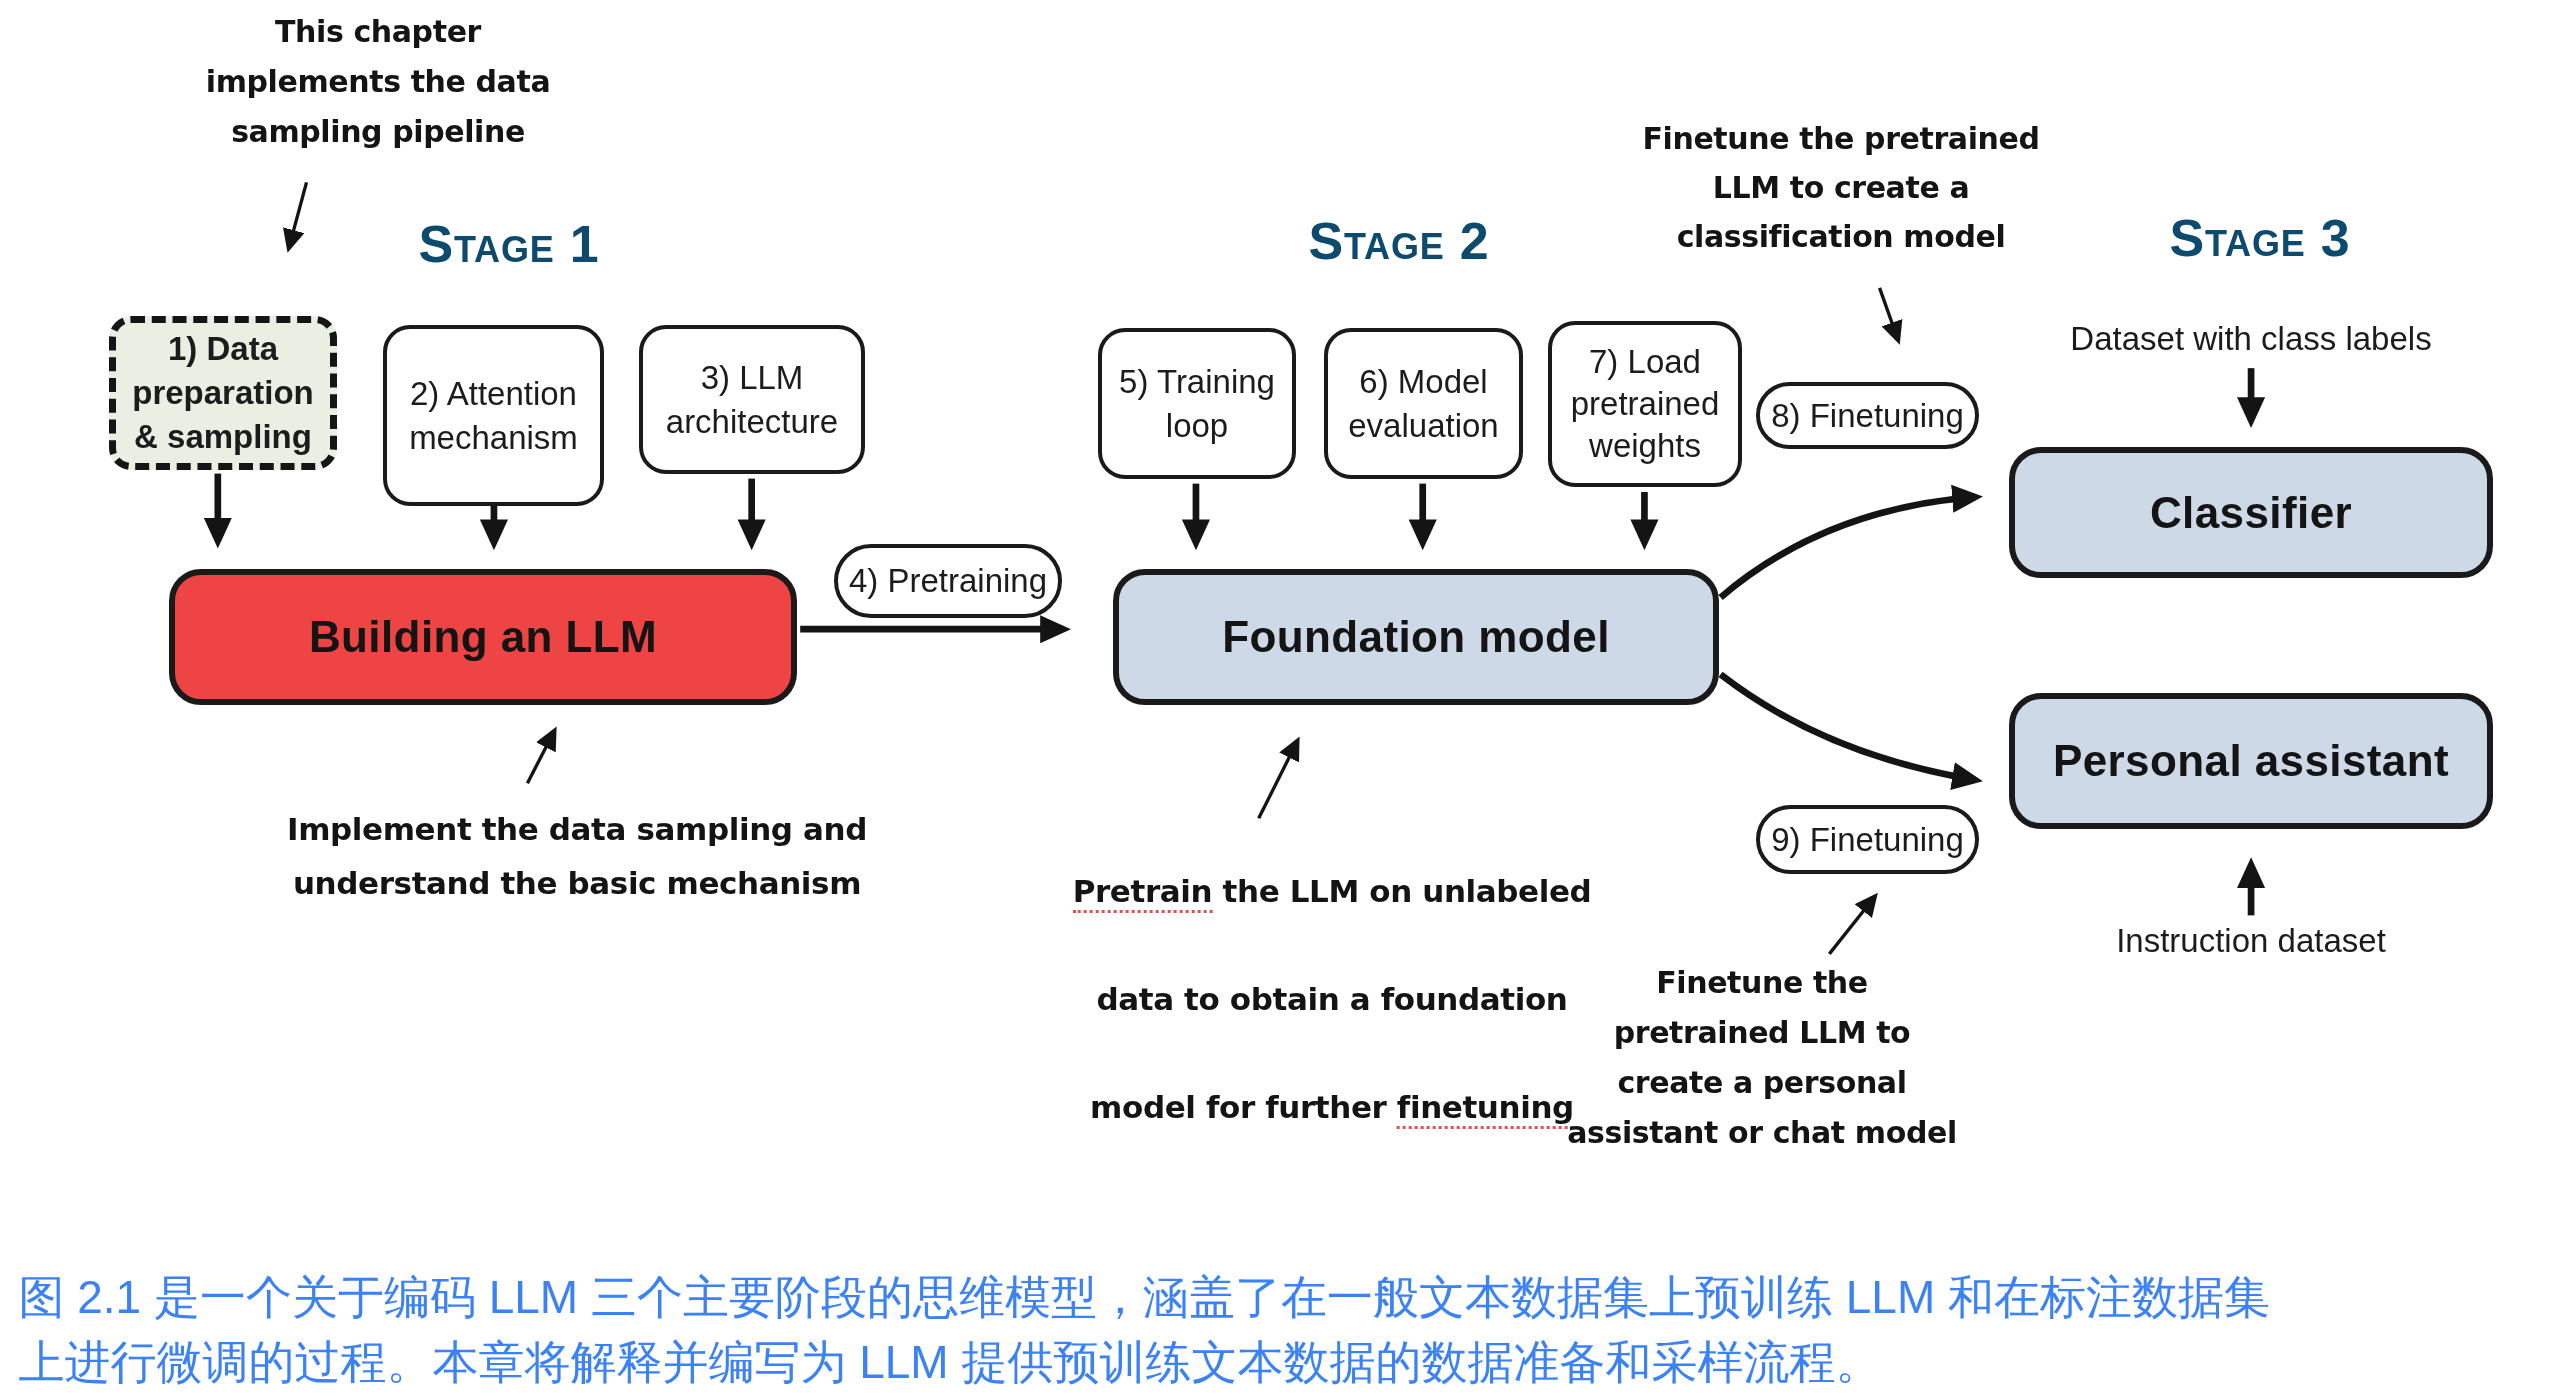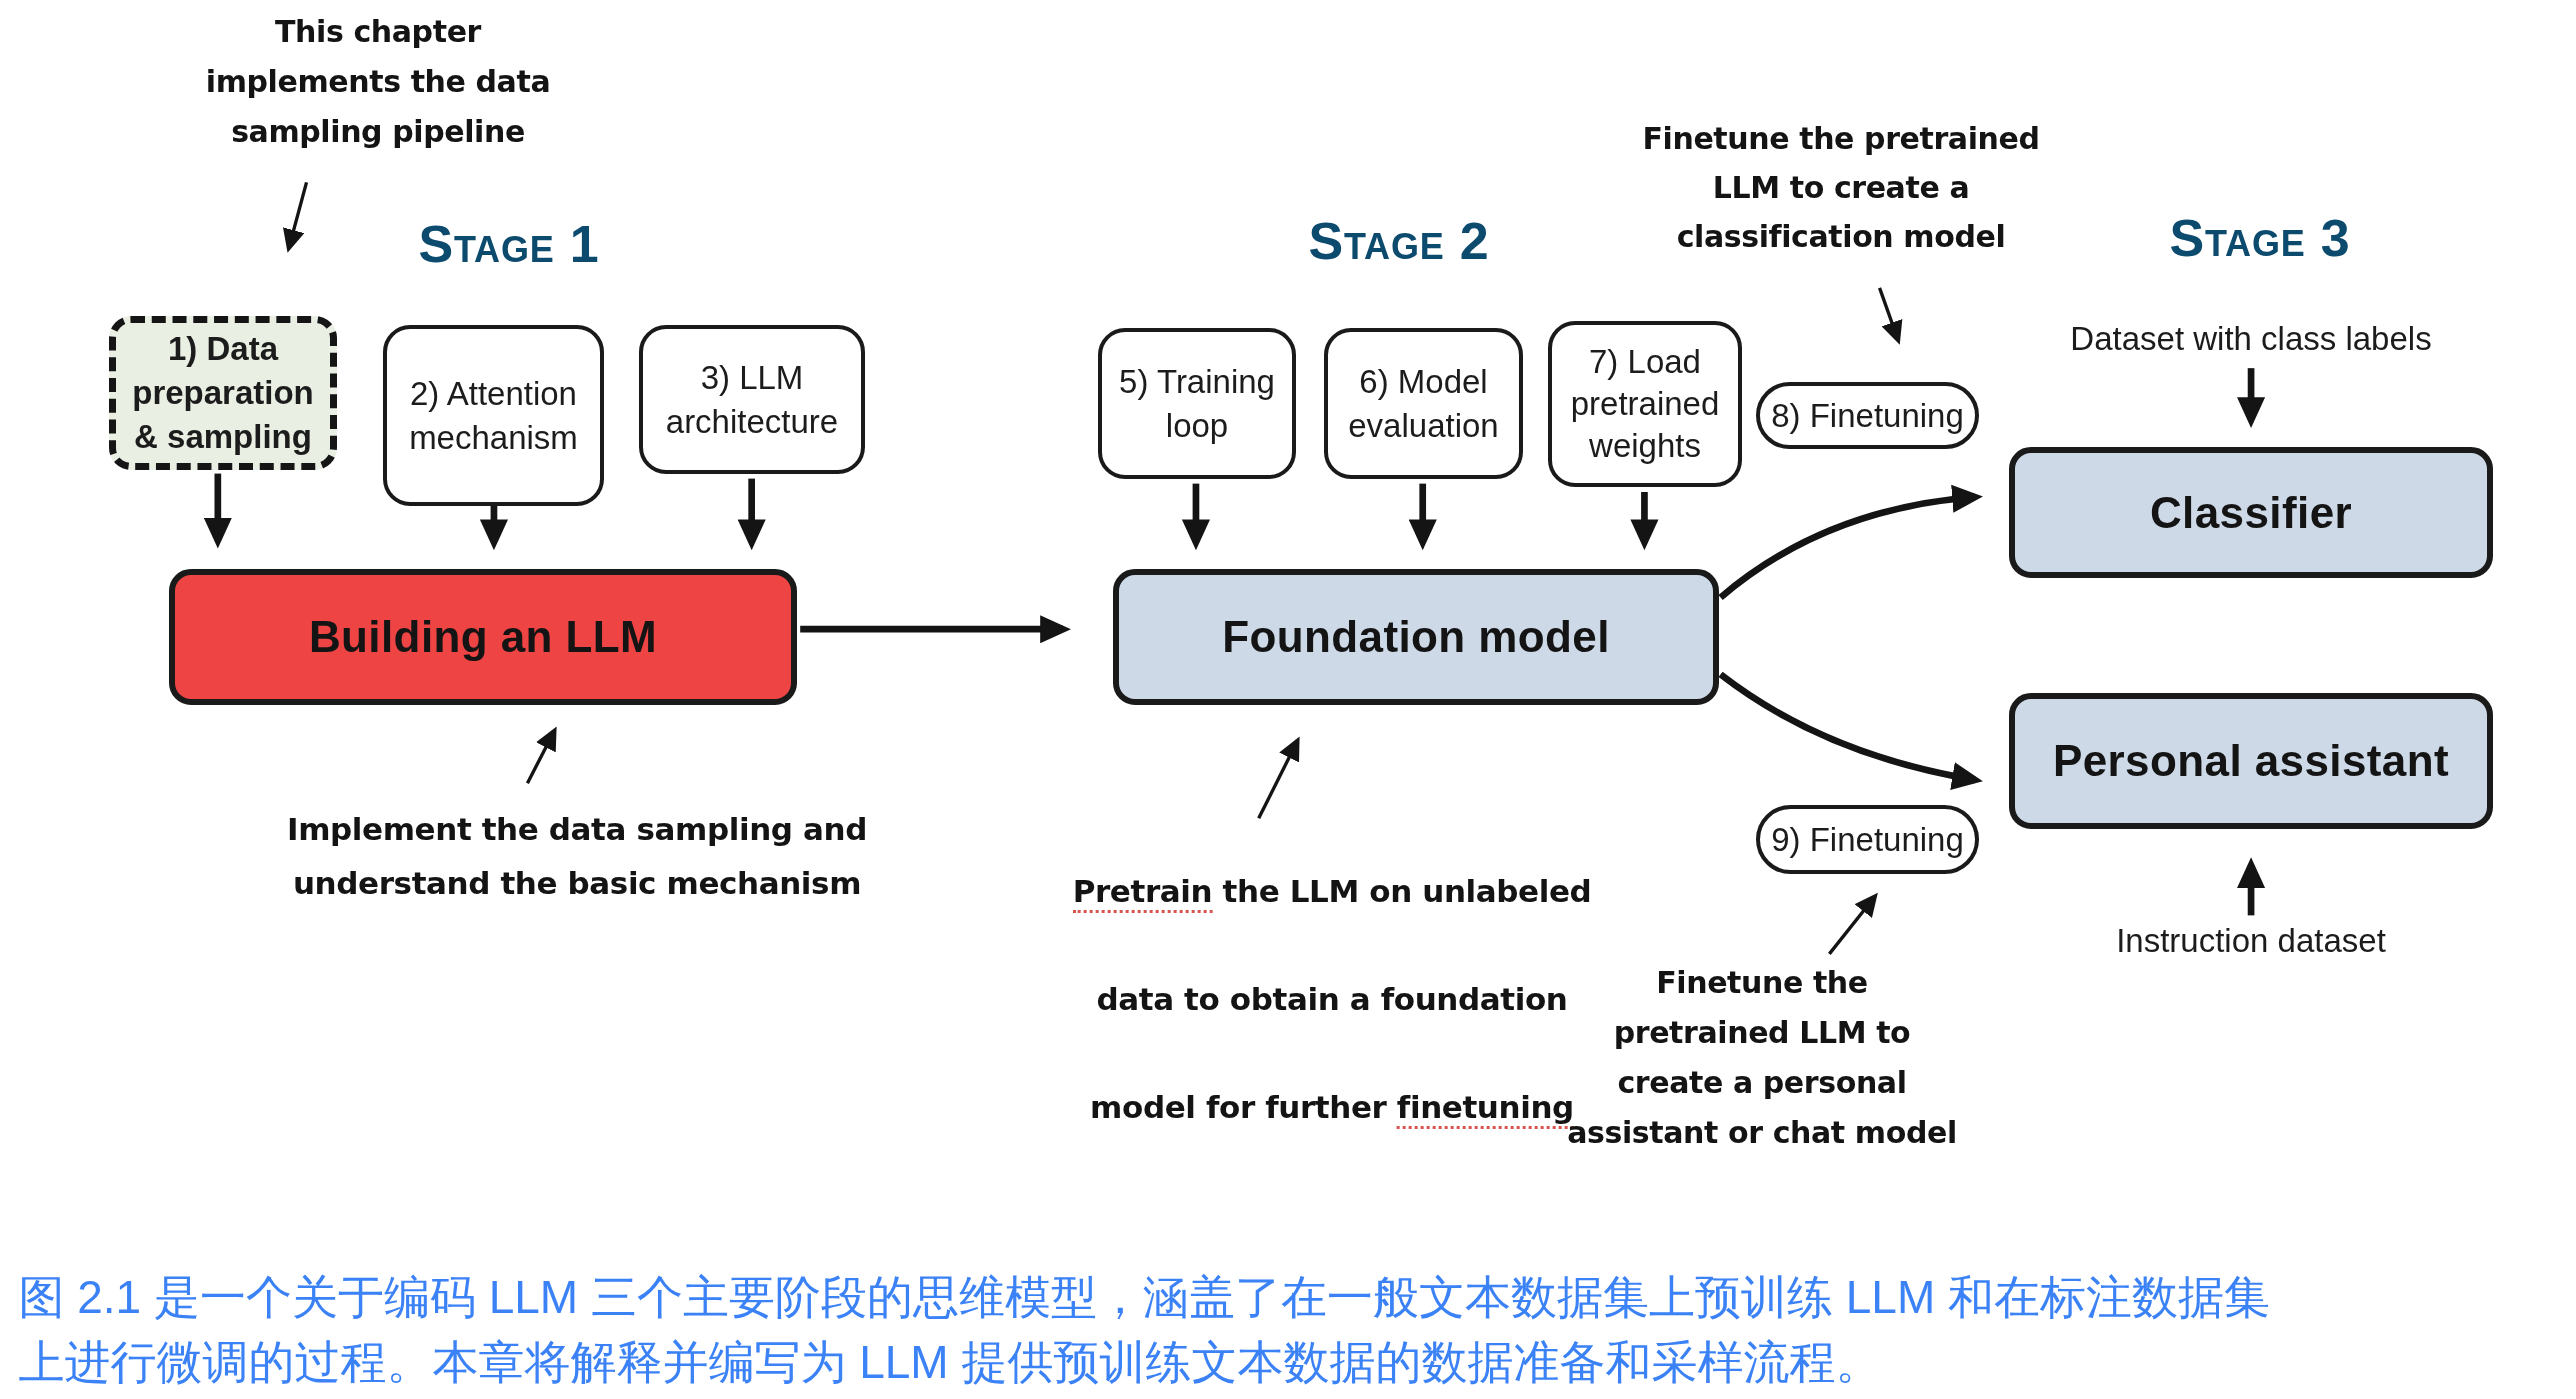--- a/index.html
+++ b/index.html
@@ -4,21 +4,21 @@
 <style>
   html,body{margin:0;padding:0;background:#ffffff;}
   .canvas{position:relative;width:2576px;height:1399px;background:#ffffff;overflow:hidden;
           font-family:"Liberation Sans",sans-serif;color:#1a1a1a;}
   .arrows{position:absolute;left:0;top:0;width:2576px;height:1399px;z-index:1;}
   .node{position:absolute;z-index:2;display:flex;align-items:center;justify-content:center;
         text-align:center;box-sizing:border-box;background:#ffffff;border:4.2px solid #1a1a1a;}
   .small-label{font-size:33px;line-height:44px;white-space:pre-line;color:#1c1c1c;}
   .pill{border-radius:38px;}
   .rbox{border-radius:27px;}
-  .bigbox{border-radius:22px;border-width:6.7px;}
+  .bigbox{border-radius:32px;border-width:6.7px;}
   .bigtext{font-size:44px;font-weight:700;color:#141414;letter-spacing:0.4px;}
   .dashedbox{border:7.5px dashed #151515;border-radius:22px;font-weight:700;}
   .stage{position:absolute;z-index:2;transform:translate(-50%,-50%);font-weight:800;
          font-variant:small-caps;font-size:52px;letter-spacing:0.8px;color:#0c4a6e;}
   .anno{position:absolute;z-index:2;transform:translateX(-50%);text-align:center;
         font-family:"DejaVu Sans",sans-serif;font-weight:700;color:#141414;
         font-size:30px;line-height:50px;letter-spacing:-0.4px;white-space:pre-line;}
   .plain{position:absolute;z-index:2;transform:translateX(-50%);text-align:left;
          font-size:33px;color:#1c1c1c;white-space:nowrap;}
   .sq{border-bottom:3.3px dotted #d9534f;padding-bottom:0.8px;}
@@ -66,20 +66,21 @@
   <div class="stage" style="left:2260px;top:238px;">Stage 3</div>
 
   <div class="node dashedbox small-label" style="left:109px;top:316px;width:228px;height:154px;background:#e9efe3;">1) Data
 preparation
 &amp; sampling</div>
   <div class="node rbox small-label" style="left:383px;top:325px;width:221px;height:181px;">2) Attention
 mechanism</div>
   <div class="node rbox small-label" style="left:639px;top:325px;width:226px;height:149px;">3) LLM
 architecture</div>
   <div class="node bigbox bigtext" style="left:169px;top:569px;width:628px;height:136px;background:#ef4444;">Building an LLM</div>
+  <div class="node pill small-label" style="left:834px;top:544px;width:228px;height:74px;">4) Pretraining</div>
 
   <div class="node rbox small-label" style="left:1098px;top:328px;width:198px;height:151px;">5) Training
 loop</div>
   <div class="node rbox small-label" style="left:1324px;top:328px;width:199px;height:151px;">6) Model
 evaluation</div>
   <div class="node rbox small-label" style="left:1548px;top:321px;width:194px;height:166px;line-height:42px;">7) Load
 pretrained
 weights</div>
   <div class="node bigbox bigtext" style="left:1113px;top:569px;width:606px;height:136px;background:#cdd9e7;">Foundation model</div>
 

